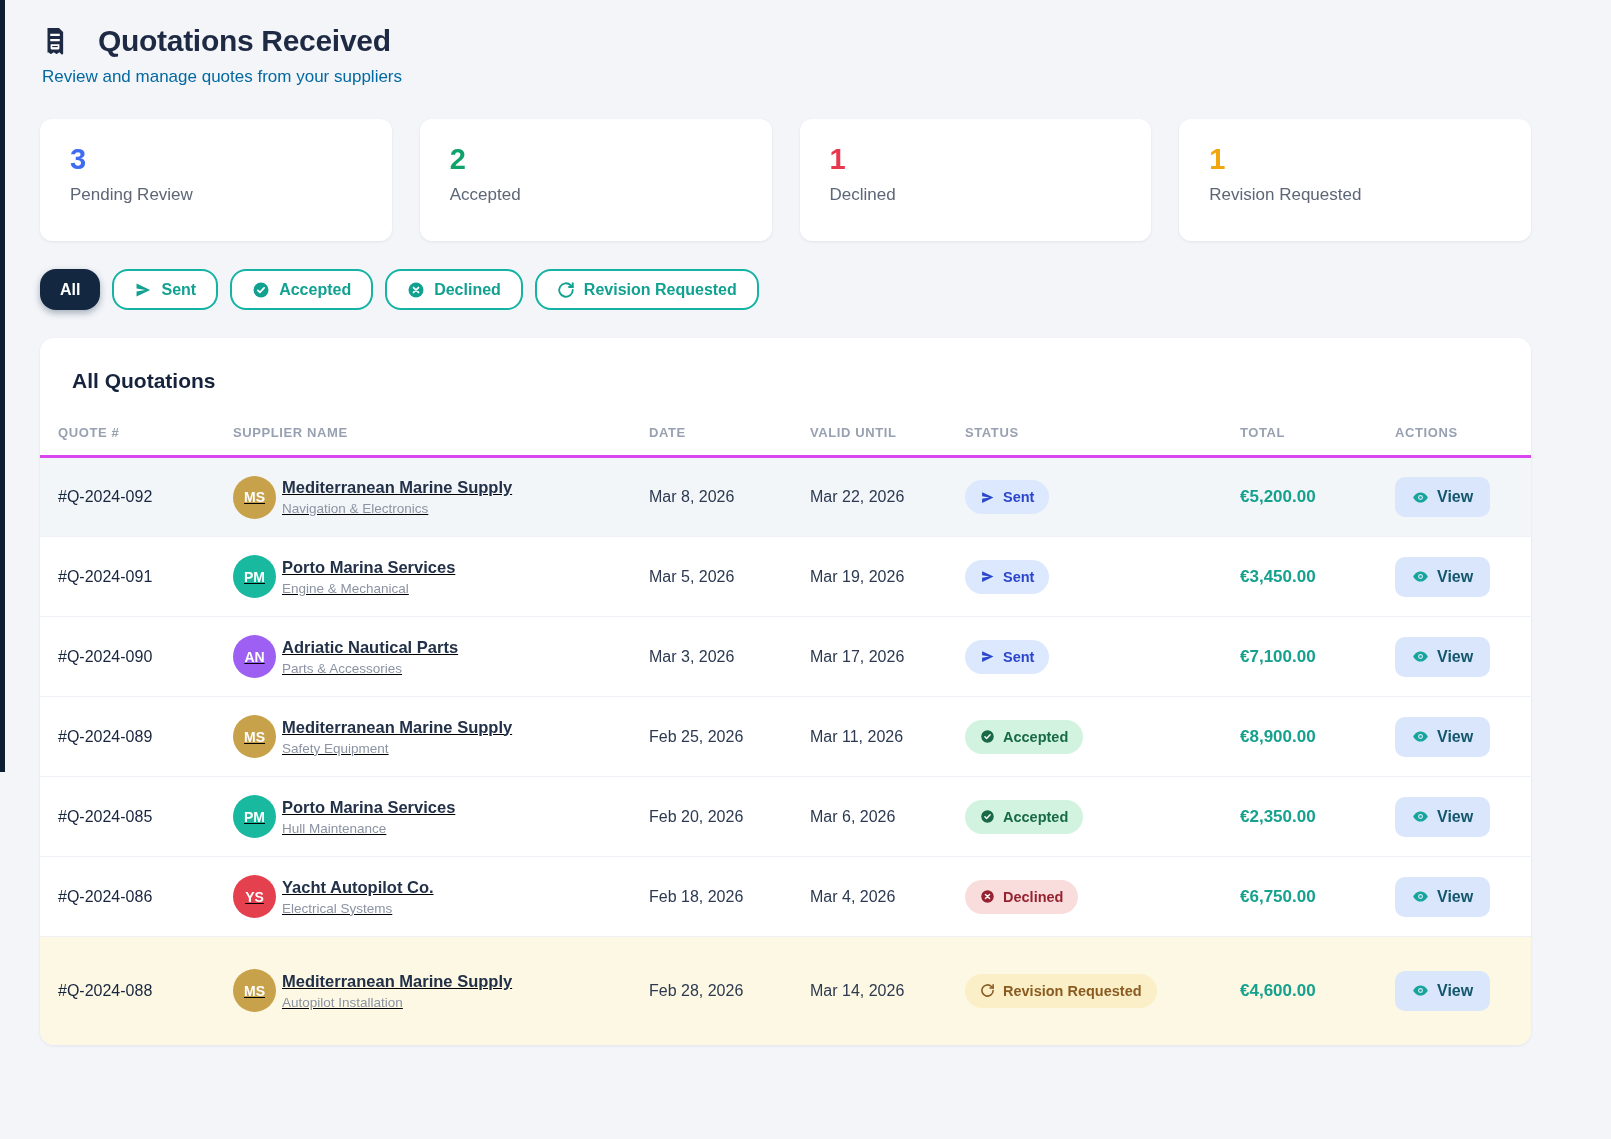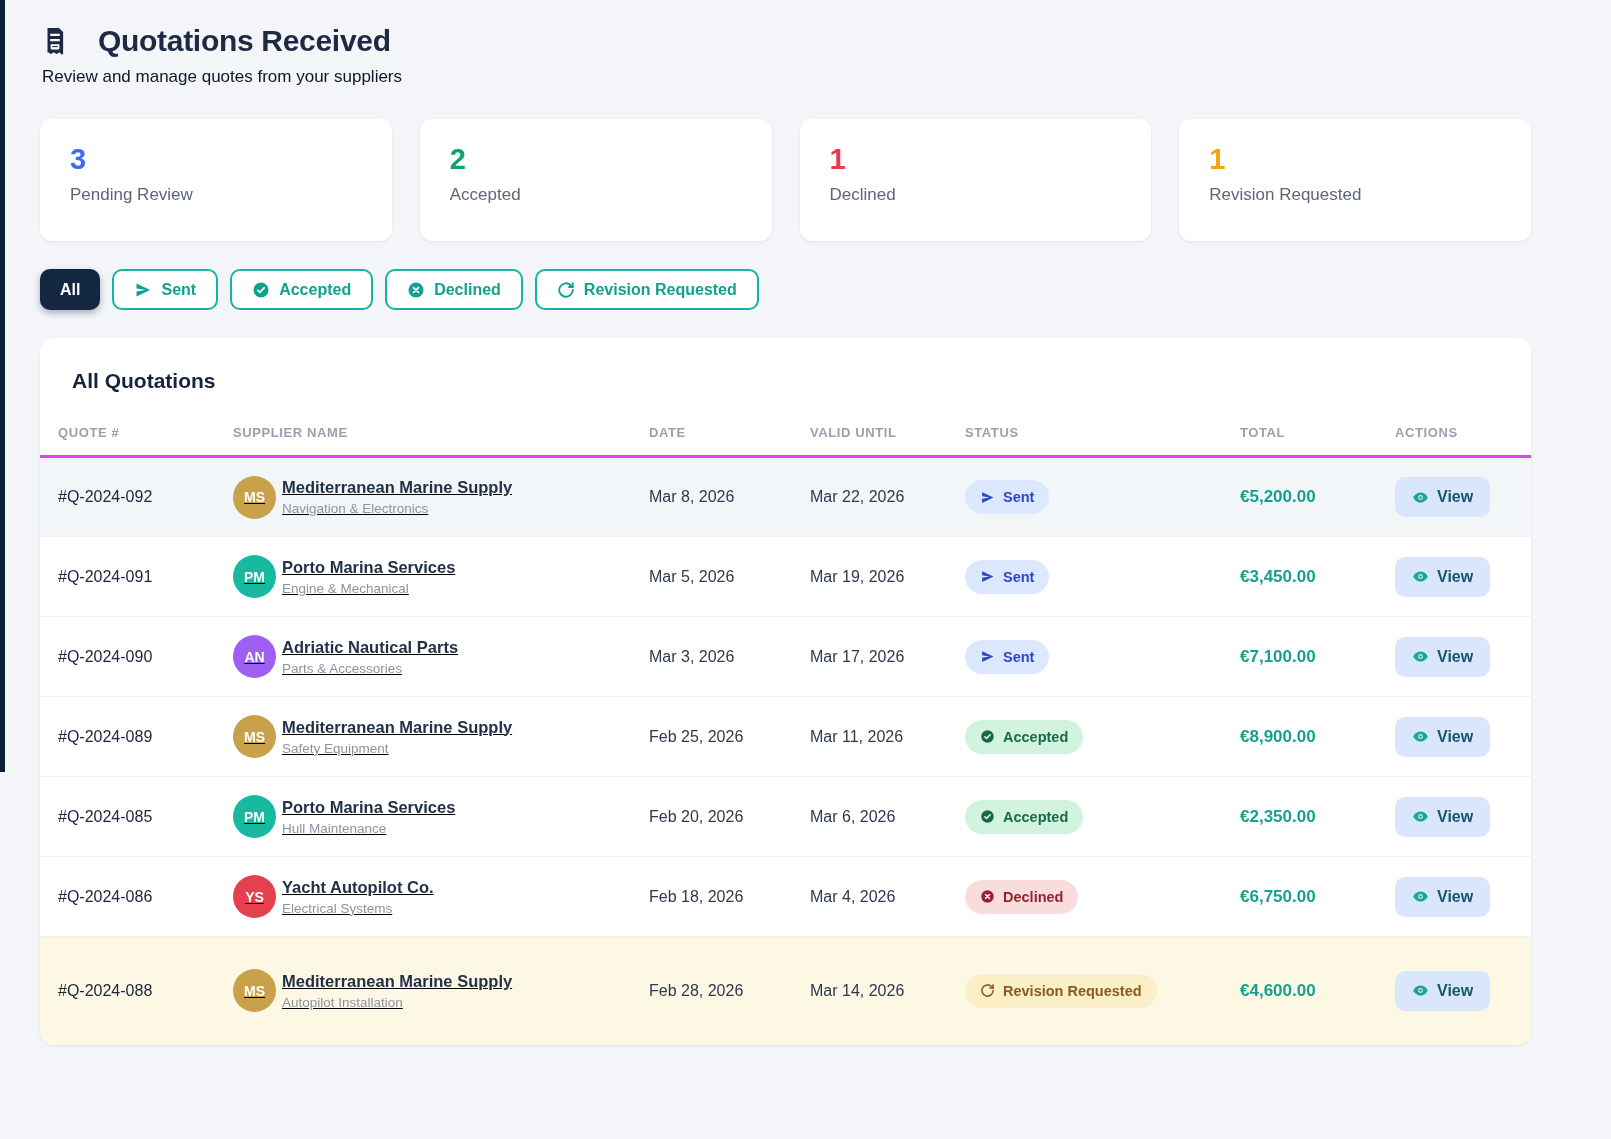--- a/index.html
+++ b/index.html
@@ -10,33 +10,33 @@
     font-family:"Liberation Sans", sans-serif;
     -webkit-font-smoothing:antialiased;
   }
   .sliver { position:absolute; left:0; top:0; width:5px; height:772px; background:#0d2033; }
   .container { padding:24px 80px 0 40px; }
 
   
   .title-row { display:flex; align-items:center; gap:28px; }
   .title-row .t-icon { display:inline-flex; width:30px; height:30px; }
   h1.page-title { margin:0; font-size:30px; font-weight:800; color:#1e2a44; letter-spacing:-0.3px; }
-  p.page-subtitle { margin:9px 0 0 2px; font-size:17px; color:#0f172a; }
+  p.page-subtitle { margin:9px 0 0 2px; font-size:17px; color:#0369a1; }
 
   
   .stats { display:grid; grid-template-columns:repeat(4,1fr); gap:28px; margin-top:32px; }
   .stat-card { background:#fff; border-radius:12px; height:122px; padding:25px 30px;
     box-shadow:0 1px 3px rgba(15,23,42,.08); }
   .stat-value { font-size:29px; font-weight:800; line-height:1.1; }
   .stat-label { margin-top:9px; font-size:17px; color:#5c6676; }
 
   
   .filters { display:flex; align-items:center; gap:12px; margin-top:28px; }
   .filter-btn { display:inline-flex; align-items:center; gap:9px; height:41px; padding:0 20px;
-    border-radius:10px; font-size:16px; font-weight:700; cursor:pointer; font-family:inherit; }
+    border-radius:16px; font-size:16px; font-weight:700; cursor:pointer; font-family:inherit; }
   .filter-btn.active { background:#142740; color:#fff; border:none; box-shadow:0 3px 7px rgba(20,39,64,.35); }
   .filter-btn.outline { background:#fff; border:2px solid #14b3a4; color:#11a191; }
   .f-icon { display:inline-flex; width:18px; height:18px; }
   .f-icon svg { width:100%; height:100%; }
 
   
   .table-card { background:#fff; border-radius:14px; margin-top:28px; overflow:hidden;
     box-shadow:0 1px 3px rgba(15,23,42,.08); }
   h2.table-title { margin:4px; padding:27px 28px 22px; font-size:21px; font-weight:800; color:#16233c; }
   table { width:100%; border-collapse:collapse; table-layout:fixed; }

